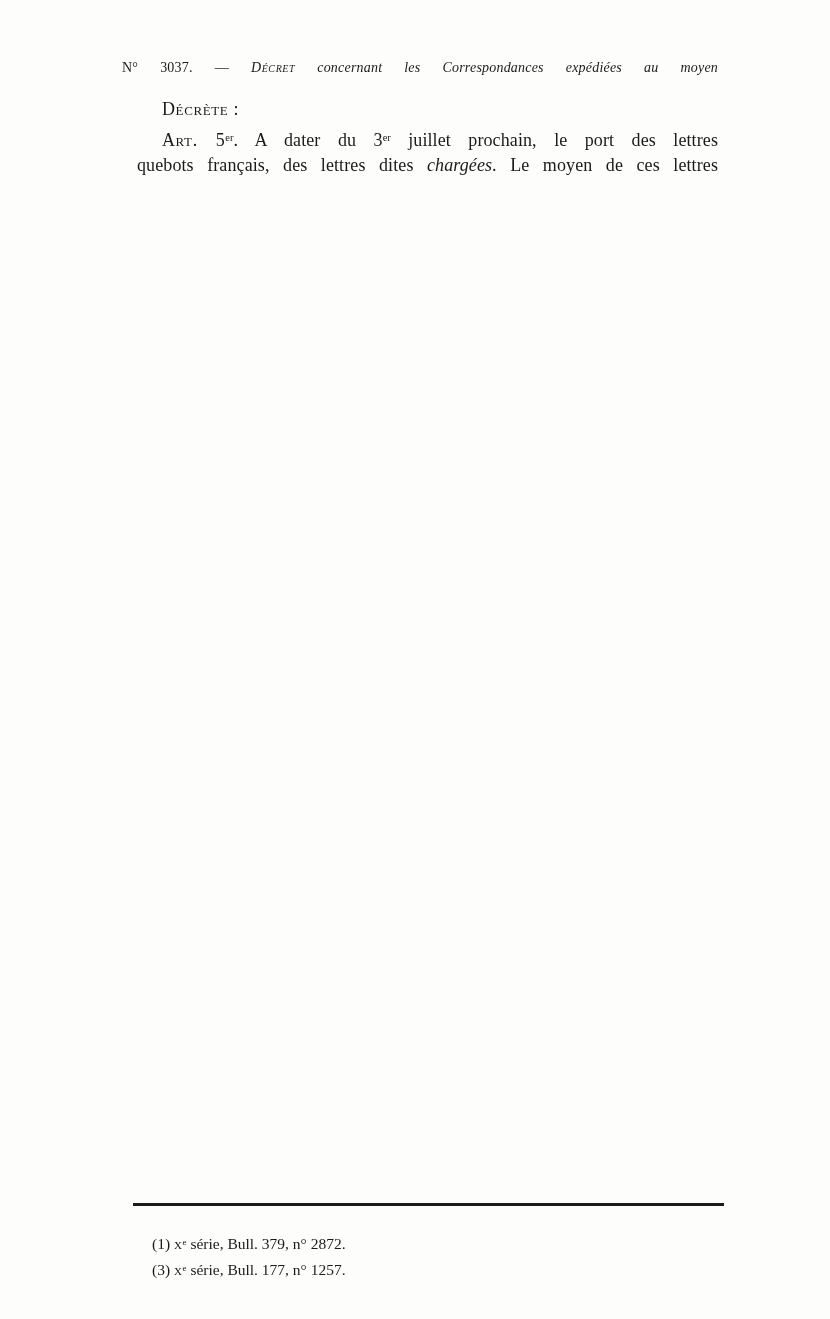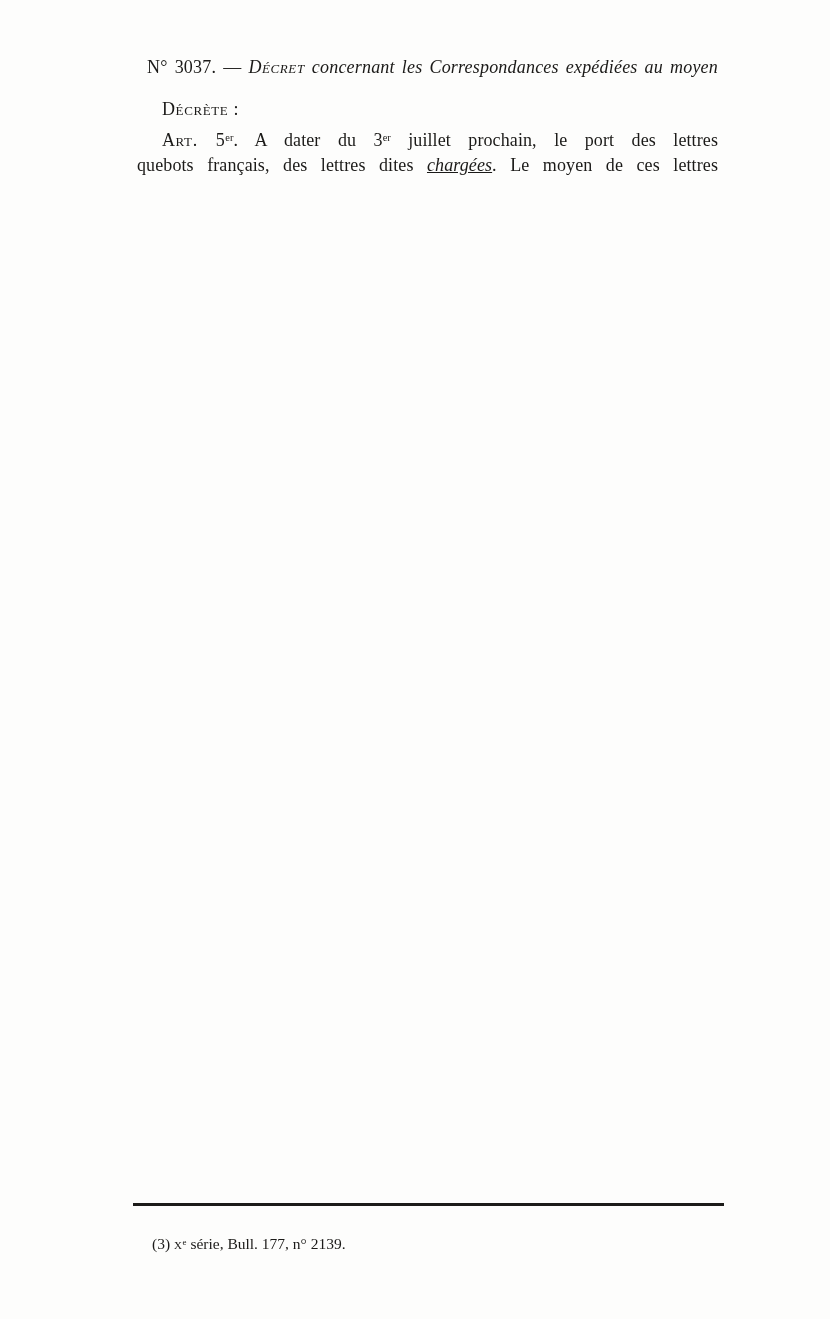--- a/index.html
+++ b/index.html
@@ -22,24 +22,23 @@
     left: 122px; top: 54px;
     width: 596px;
   }
   
   .line { text-align: justify; text-align-last: justify; }
   .line.last { text-align-last: left; }
 
   
   .doc-header {
     font-style: italic;
-    font-size: 18px;
+    font-size: 14px;
     line-height: 27px;
     letter-spacing: 0.2px;
-    margin-left: 25px;
   }
   .doc-header .line { padding-left: 21px; }
   .doc-header .line:first-child { padding-left: 0; }
 
   .doc-date {
     margin-top: 9px;
     font-size: 16.5px;
     line-height: 25px;
     letter-spacing: 0.8px;
   }
@@ -53,21 +52,21 @@
   }
   .para.indent-sm .line:first-child { padding-left: 13px; }
   .para.indent-lg .line:first-child { padding-left: 25px; }
   .president { margin-top: 11px; }
   .rapport   { margin-top: 4px; }
   .decrete   { margin-top: 16px; margin-bottom: 3px; }
   .art4      { margin-top: 8px; }
 
   
   .rm  { font-style: normal; }
-  .it  { font-style: italic; text-decoration: underline; }
+  .it  { font-style: italic; }
   .sc  { font-variant: small-caps; letter-spacing: 0.6px; }
   .sup { font-size: 0.58em; vertical-align: 0.45em; letter-spacing: 0; }
 
   
   .footer { position: absolute; left: 0; top: 1203px; width: 830px; }
   .footnote-rule {
     margin-left: 133px;
     width: 591px; height: 3px;
     background: #1c1b19;
   }
@@ -158,17 +157,20 @@
           <div class="line"><span></span></div>
           <div class="line last"><span></span></div>
         </div>
     </div>
   </div>
 
   <div class="footer">
     <div class="footnote-rule"></div>
     <div class="footnotes">
       <div class="para fn">
-          <div class="line last"><span>(3) </span><span class="sc">x</span><span class="sup">e</span><span> série, Bull. 177, n° 2139.</span></div>
+          <div class="line last"><span>(1) </span><span class="sc">x</span><span class="sup">e</span><span> série, Bull. 379, n° 2872.</span></div>
+        </div>
+      <div class="para fn">
+          <div class="line last"><span>(3) </span><span class="sc">x</span><span class="sup">e</span><span> série, Bull. 177, n° 1257.</span></div>
         </div>
     </div>
   </div>
 </div>
 
 </body></html>

